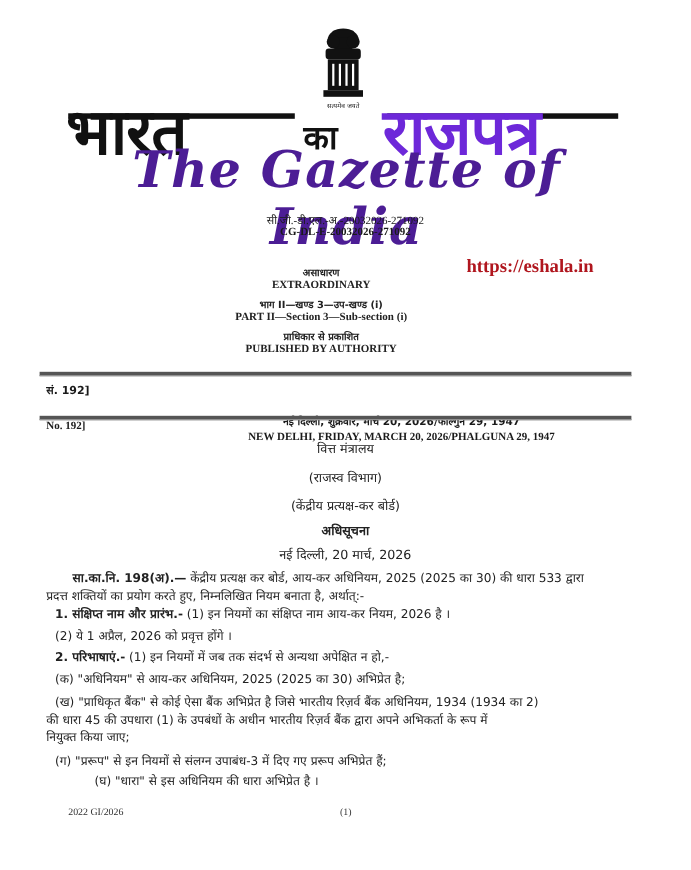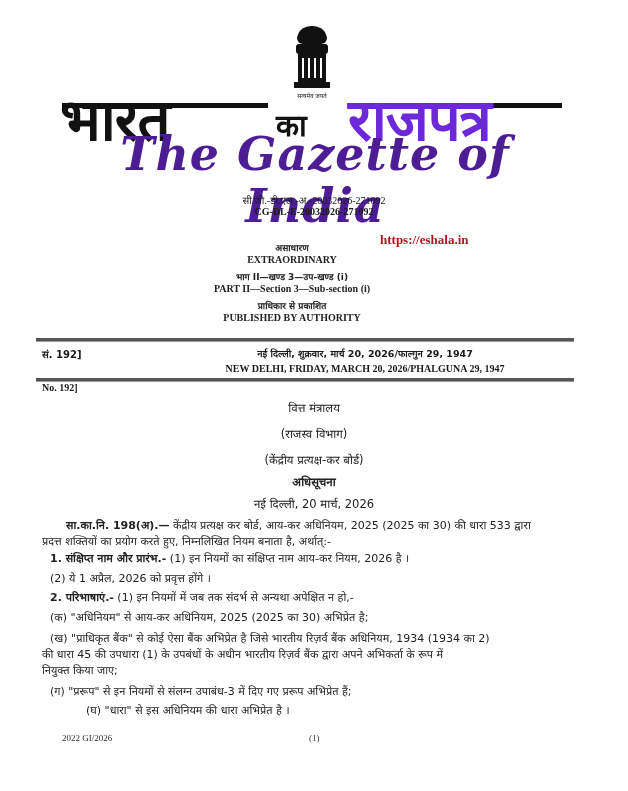--- a/index.html
+++ b/index.html
@@ -8,26 +8,26 @@
     .center { text-align: center; }
     
     .emblem { left: 282px; top: 22px; width: 60px; height: 82px; }
     .hindi-title-left { left: 60px; top: 88px; font-family: "DejaVu Sans", sans-serif; font-weight: bold; font-size: 58px; line-height: 64px; letter-spacing: -1px; color: #111; }
     .hindi-ka { left: 276px; top: 108px; font-family: "DejaVu Sans", sans-serif; font-weight: bold; font-size: 30px; line-height: 36px; color: #111; }
     .hindi-title-right { left: 348px; top: 88px; font-family: "DejaVu Sans", sans-serif; font-weight: bold; font-size: 58px; line-height: 64px; letter-spacing: -1px; color: #6d28d9; }
     .hindi-rule { top: 103px; height: 5px; background: #111; }
     .english-title { left: 60px; width: 510px; top: 128px; font-family: "DejaVu Serif", serif; font-size: 46px; line-height: 52px; font-style: italic; font-weight: bold; text-align: center; color: #4c1d95; letter-spacing: 1px; }
     .code-line { width: 628px; left: 0; font-size: 10px; text-align: center; }
     .small-b { font-weight: bold; }
-    .url { left: 380px; top: 232px; color: #b0161e; font-size: 13px; font-weight: bold; text-align: center; }
+    .url { left: 424px; top: 232px; color: #b0161e; font-size: 17px; font-weight: bold; text-align: center; }
     .hdr { width: 584px; left: 0; text-align: center; font-size: 10px; font-weight: bold; color: #222; }
     
     .rule-double { left: 36px; width: 538px; height: 3px; background: #555; border-bottom: 1px solid #999; }
     .issue-no { left: 42px; font-size: 10px; font-weight: bold; }
-    .issue-date { left: 150px; width: 430px; font-size: 10px; font-weight: bold; }
+    .issue-date { left: 150px; width: 430px; font-size: 10px; font-weight: bold; margin-top: 29px; }
     
     .body-text { font-family: "DejaVu Sans", sans-serif; font-size: 11px; line-height: 14px; color: #222; }
     .para { left: 42px; width: 538px; }
     .heading-c { left: 0; width: 628px; text-align: center; font-family: "DejaVu Sans", sans-serif; font-size: 11.5px; color: #222; }
     .b { font-weight: bold; }
     .footer { font-size: 9px; color: #333; }
   </style>
 </head>
 <body>
 

